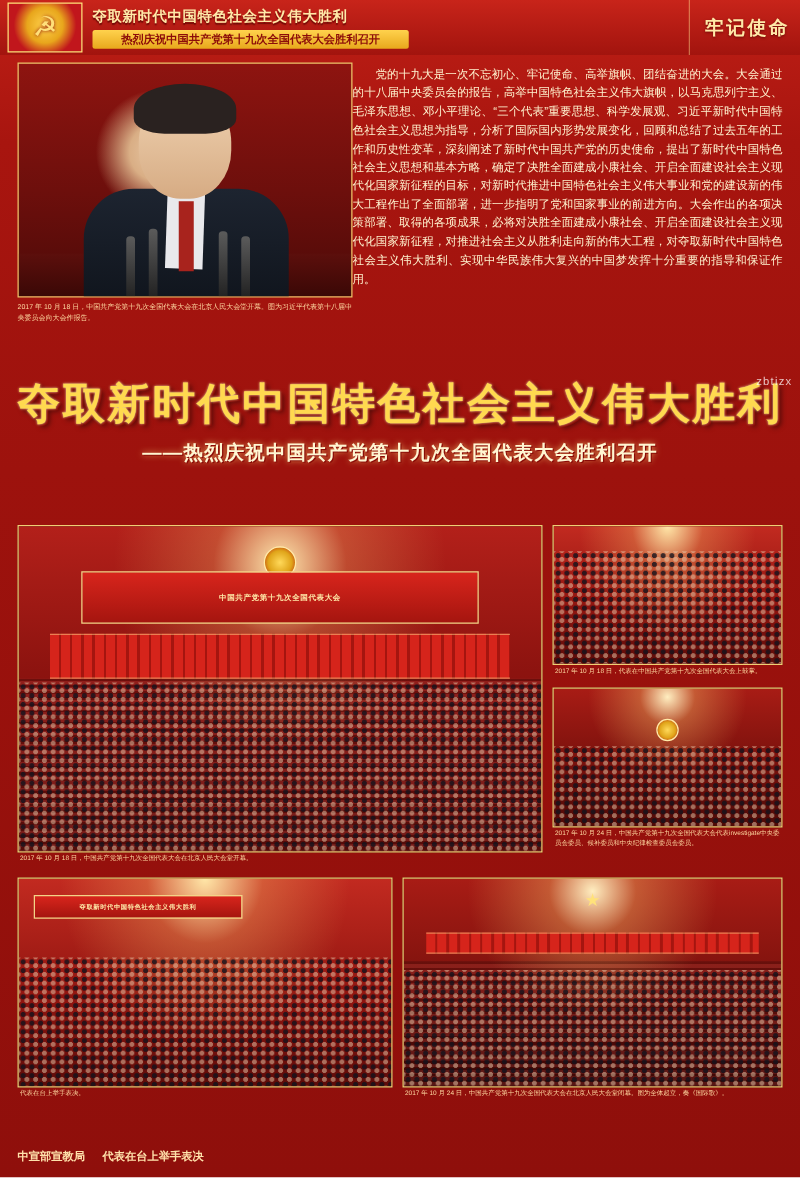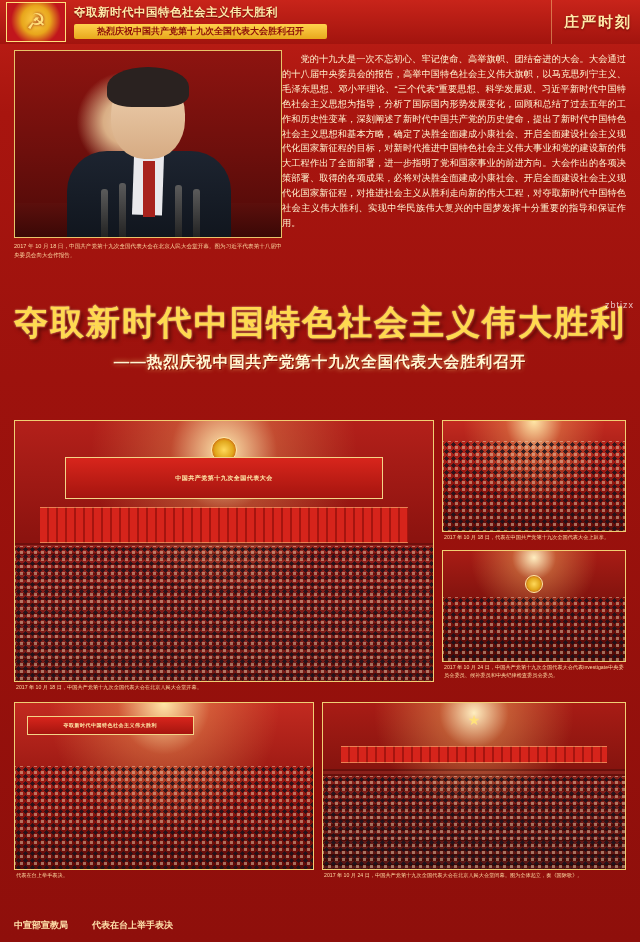--- a/index.html
+++ b/index.html
@@ -193,21 +193,21 @@
     border-bottom: 1px solid rgba(255,220,140,.5);
   }
   .seats {
     position: absolute; left: 0; right: 0;
     background: repeating-linear-gradient(180deg, rgba(0,0,0,.22) 0 2px, rgba(255,255,255,.05) 2px 5px);
   }
 
   
   .footer {
     position: absolute; left: 14px; bottom: 10px; right: 14px;
-    display: flex; align-items: center; gap: 24px;
+    display: flex; align-items: center; gap: 14px;
     color: #ffe1ab; font-size: 9px; font-weight: bold;
   }
   .watermark {
     position: absolute; right: 6px; top: 300px;
     color: rgba(255,255,255,.75); font-size: 9px; letter-spacing: 1px;
     writing-mode: horizontal-tb;
   }
 </style>
 </head>
 <body>
@@ -215,21 +215,21 @@
 <div class="page">
 
   <div class="top-strip">
     <div class="emblem-box">
       <span class="sickle">☭</span>
     </div>
     <div class="top-title-wrap">
       <div class="top-title">夺取新时代中国特色社会主义伟大胜利</div>
       <div class="top-sub">热烈庆祝中国共产党第十九次全国代表大会胜利召开</div>
     </div>
-    <div class="top-right">庄严时刻</div>
+    <div class="top-right">牢记使命</div>
   </div>
 
   <div class="upper">
     <div class="portrait-col">
       <div class="portrait">
         <div class="podium"></div>
         <div class="body"></div>
         <div class="shirt"></div>
         <div class="tie"></div>
         <div class="head"></div>

